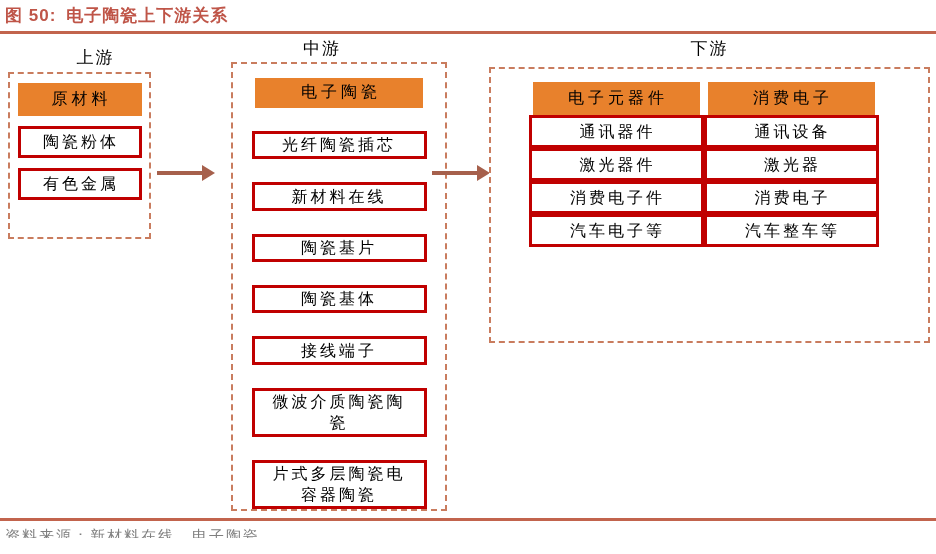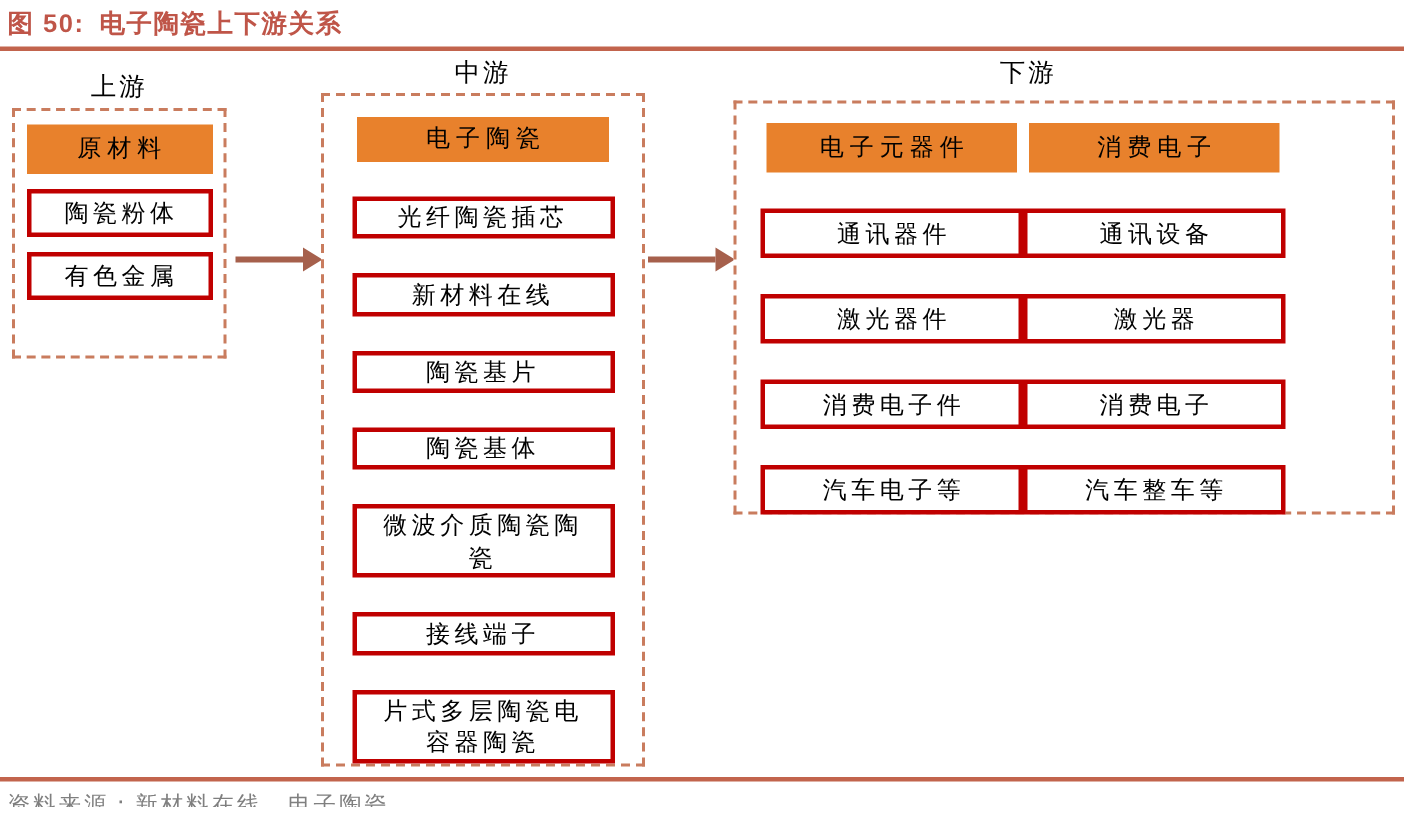--- a/index.html
+++ b/index.html
@@ -12,33 +12,33 @@
     font-family:"Liberation Sans", sans-serif;
     font-size:17px; font-weight:bold; color:#BF5548; letter-spacing:1px;
   }
   .fig-title .fig-name { margin-left:10px; }
   .title-rule { position:absolute; left:0; top:31px; width:936px; height:3px; background:#C2644D; }
 
   .stage-label {
     position:absolute; font-size:17px; color:#000;
     letter-spacing:2px; text-align:center;
   }
-  .upstream-label  { left:8px;   top:46px; width:143px; }
+  .upstream-label  { left:24px;   top:46px; width:143px; }
   .midstream-label { left:214px; top:37px; width:216px; }
-  .downstream-label{ left:465px; top:37px; width:441px; }
+  .downstream-label{ left:489px; top:37px; width:441px; }
 
   .group-box {
     position:absolute; border:2px dashed #C97C5E; background:#fff;
     display:flex; flex-direction:column; align-items:center;
   }
   .upstream-box  { left:8px;   top:72px; width:143px; height:167px; padding-top:9px;  }
-  .midstream-box { left:214px; top:62px; width:216px; height:449px; padding-top:14px; }
+  .midstream-box { left:231px; top:62px; width:216px; height:449px; padding-top:14px; }
   .downstream-box{
     left:489px; top:67px; width:441px; height:276px;
-    flex-direction:row; align-items:flex-start; justify-content:flex-start;
+    flex-direction:row; align-items:flex-start; justify-content:center;
     padding:13px 28px 0 16px;
   }
   .ds-col { display:flex; flex-direction:column; align-items:center; width:175px; }
 
   .header-box {
     background:#E8812C; color:#000;
     display:flex; align-items:center; justify-content:center;
     font-size:16px; letter-spacing:4px; padding-left:4px;
   }
   .item-box {
@@ -49,21 +49,21 @@
   }
 
   .upstream-box .header-box { width:124px; height:33px; }
   .upstream-box .item-box   { width:124px; height:32px; margin-top:10px; }
 
   .midstream-box .header-box { width:168px; height:36px; }
   .midstream-box .item-box   { width:175px; height:33px; margin-top:23px; padding:0 14px; }
   .midstream-box .item-box.tall { height:56px; }
 
   .ds-col .header-box { width:167px; height:33px; }
-  .ds-col .item-box   { width:175px; height:33px; margin-top:24px; }
+  .ds-col .item-box   { width:175px; height:33px; }
   .ds-col .item-box:first-of-type { margin-top:10px; }
 
   .arrow { position:absolute; display:flex; align-items:center; }
   .arrow-line { display:block; width:45px; height:4px; background:#A6604C; }
   .arrow-head {
     display:block; width:0; height:0;
     border-top:8px solid transparent; border-bottom:8px solid transparent;
     border-left:13px solid #A6604C;
   }
   .arrow-1 { left:157px; top:165px; }
@@ -99,22 +99,22 @@
     <span class="arrow-line"></span>
     <span class="arrow-head"></span>
   </div>
 
   <div class="group-box midstream-box">
     <div class="header-box">电子陶瓷</div>
     <div class="item-box">光纤陶瓷插芯</div>
     <div class="item-box">新材料在线</div>
     <div class="item-box">陶瓷基片</div>
     <div class="item-box">陶瓷基体</div>
+    <div class="item-box">接线端子</div>
     <div class="item-box tall">微波介质陶瓷陶瓷</div>
-    <div class="item-box">接线端子</div>
     <div class="item-box tall">片式多层陶瓷电容器陶瓷</div>
   </div>
 
   <div class="arrow arrow-2">
     <span class="arrow-line"></span>
     <span class="arrow-head"></span>
   </div>
 
   <div class="group-box downstream-box">
     <div class="ds-col">

